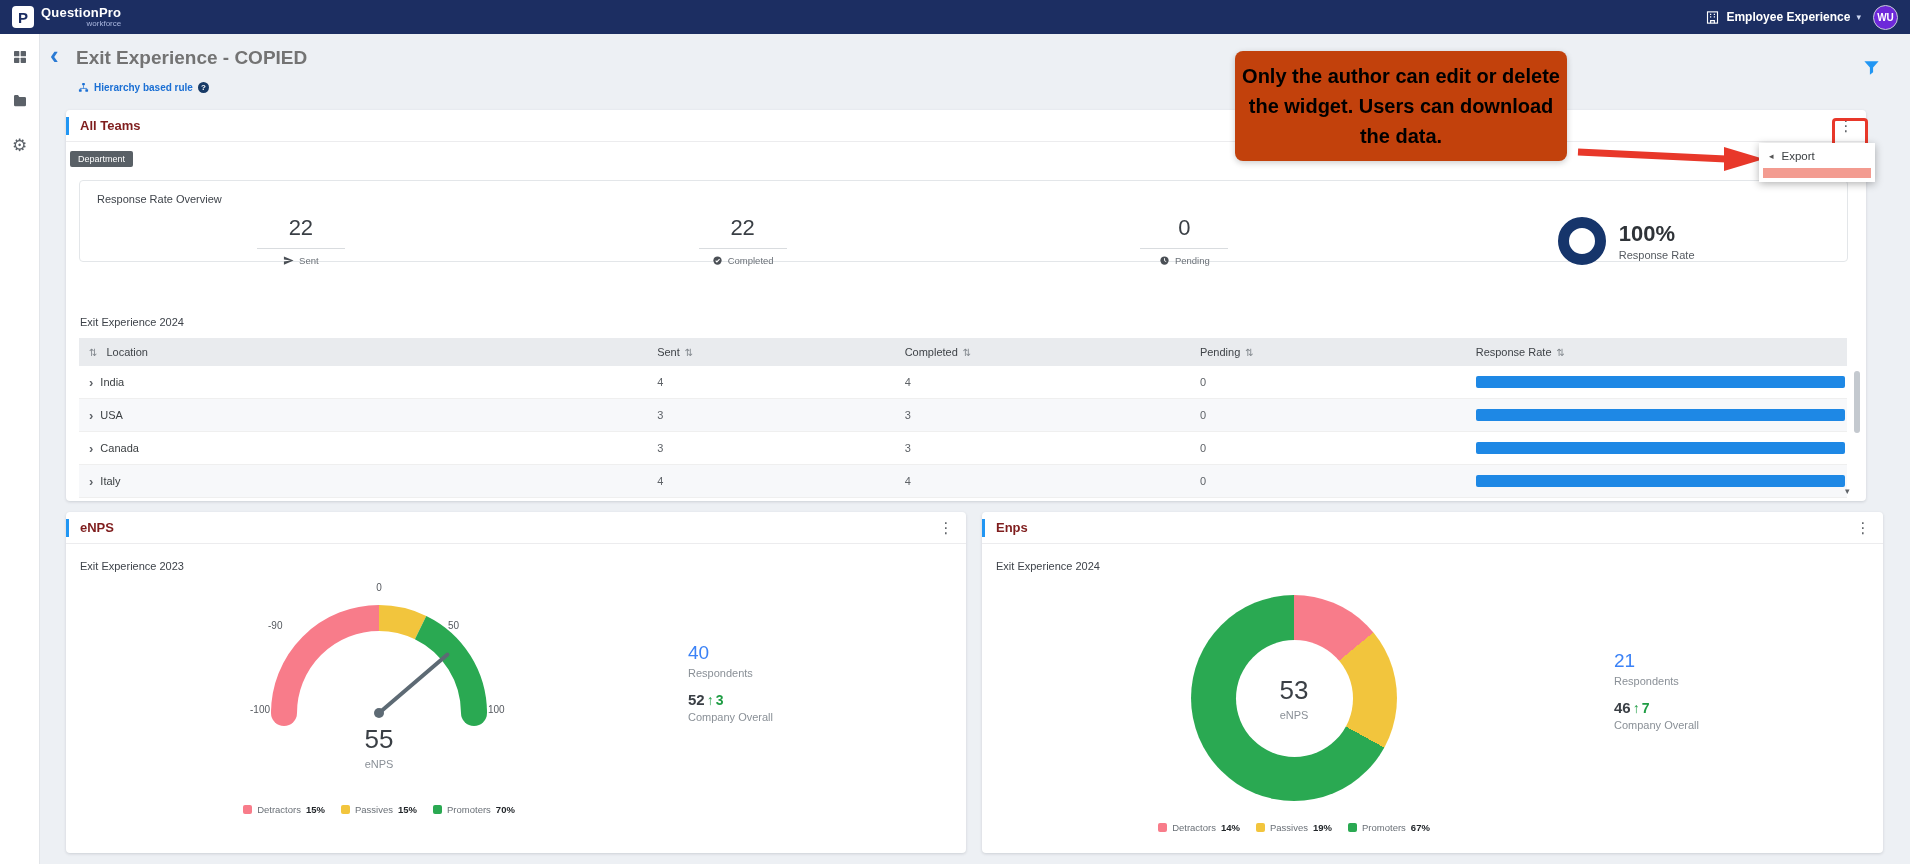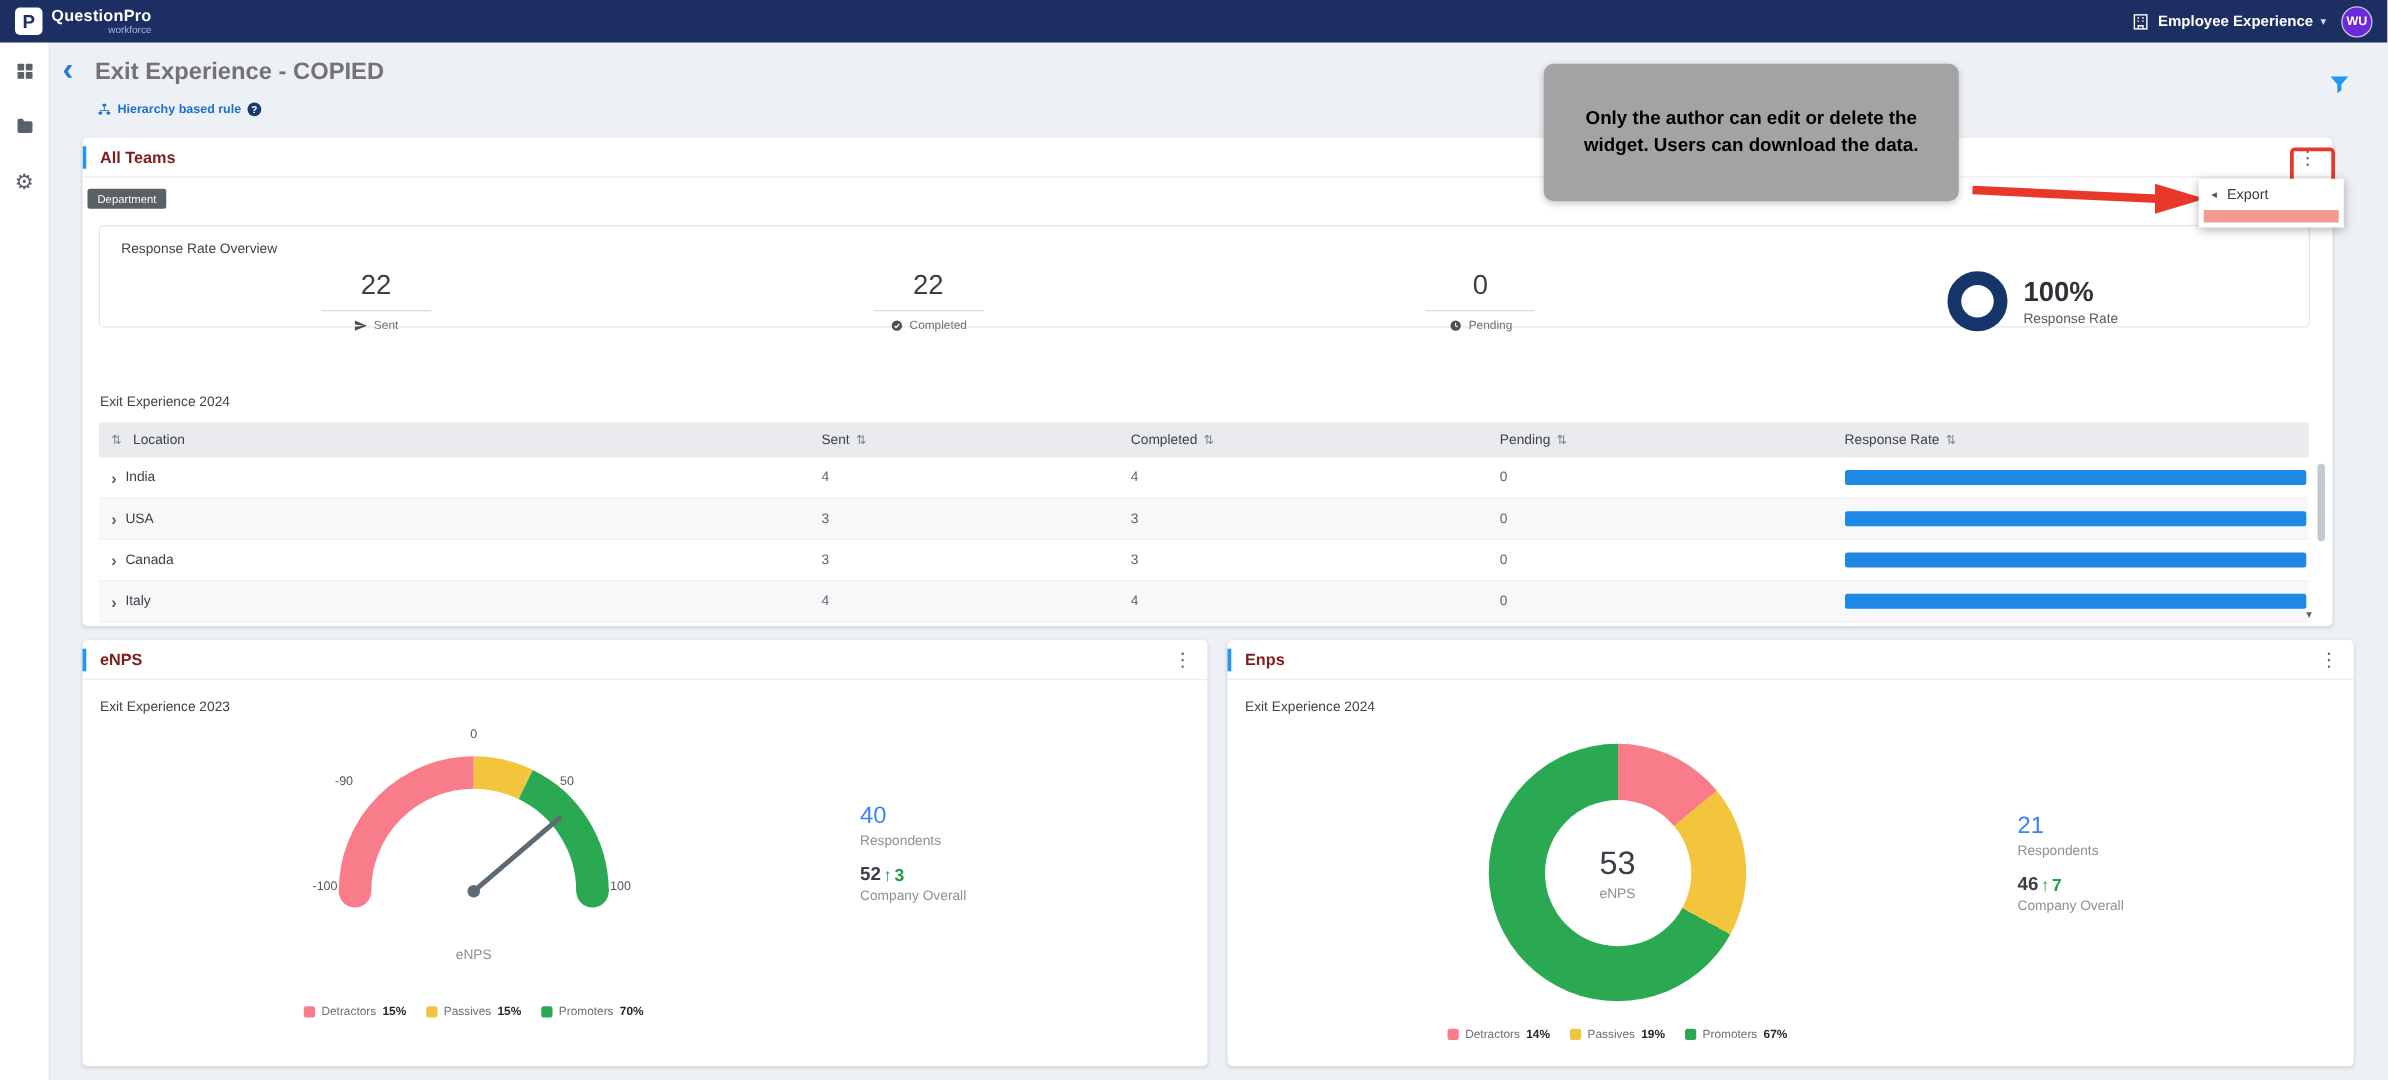--- a/index.html
+++ b/index.html
@@ -98,21 +98,21 @@
   .lg-right{left:112px;top:310px;width:400px}
   .l-item{display:flex;align-items:center;gap:5px;font-size:9.5px;color:#6a7077}
   .l-sq{width:9px;height:9px;border-radius:2px}
   .l-pct{color:#22262a;font-weight:bold}
   .donut{position:absolute;left:209px;top:83px;width:206px;height:206px;border-radius:50%}
   .hole{position:absolute;left:44.5px;top:44.5px;width:117px;height:117px;border-radius:50%;background:#fff;display:flex;flex-direction:column;align-items:center;justify-content:center}
   .hole-val{font-size:26px;color:#3a3f45}
   .hole-label{font-size:11px;color:#8a9097;margin-top:3px}
 
   
-  .callout{position:absolute;left:1235px;top:51px;width:332px;height:110px;background:#a3a3a3;border-radius:8px;display:flex;align-items:center;justify-content:center;text-align:center;padding:10px 6px;font-size:15px;font-weight:bold;color:#000;line-height:1.5;z-index:50;box-shadow:0 2px 6px rgba(0,0,0,.2)}
+  .callout{position:absolute;left:1235px;top:51px;width:332px;height:110px;background:#c2410c;border-radius:8px;display:flex;align-items:center;justify-content:center;text-align:center;padding:10px 6px;font-size:20px;font-weight:bold;color:#000;line-height:1.5;z-index:50;box-shadow:0 2px 6px rgba(0,0,0,.2)}
   .arrow-svg{position:absolute;left:1576px;top:142px;z-index:44}
   .export-menu{position:absolute;left:1759px;top:143px;width:116px;background:#fff;box-shadow:0 2px 8px rgba(0,0,0,.3);z-index:46;padding-bottom:4px}
   .export-row{display:flex;align-items:center;gap:8px;height:25px;padding:0 10px;font-size:11.5px;color:#3c4043;cursor:pointer}
   .export-caret{font-size:9px;color:#555}
   .hl-strip{height:10px;margin:0 4px;background:#f39b90}
   .kebab-box{position:absolute;left:1832px;top:118px;width:36px;height:34px;border:3px solid #e8382a;border-radius:4px;z-index:45}
 </style>
 </head>
 <body>
 
@@ -310,20 +310,21 @@
         <path d="M 155 44 A 95 95 0 0 1 196.6 53.6" fill="none" stroke-width="26" stroke="#f2c53d"></path>
         <path d="M 196.6 53.6 A 95 95 0 0 1 250 139" fill="none" stroke-width="26" stroke="#2aa952"></path>
       </svg>
       <span class="g-label g-n100">-100</span>
       <span class="g-label g-n50">-90</span>
       <span class="g-label g-0">0</span>
       <span class="g-label g-p50">50</span>
       <span class="g-label g-p100">100</span>
       <span class="needle" style="transform: rotate(49.5deg);"></span>
       <span class="pivot"></span>
+      <span class="g-val">55</span>
       <span class="g-unit">eNPS</span>
     </div>
 
     <div class="stats-col st-left">
       <span class="s-big">40</span>
       <span class="s-label">Respondents</span>
       <span class="s-company">
         <span>52</span>
         <span class="s-up">↑</span>
         <span class="s-delta">3</span>

